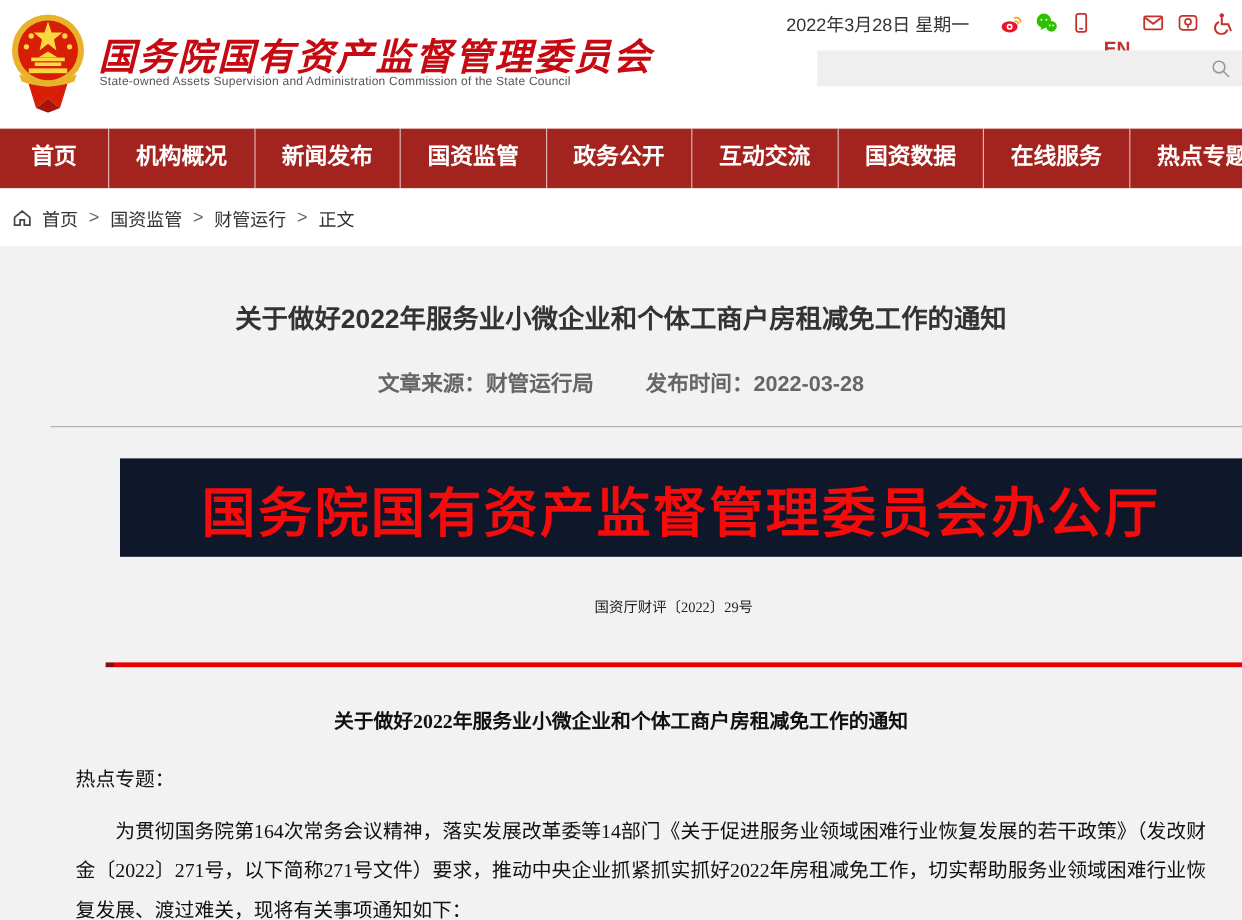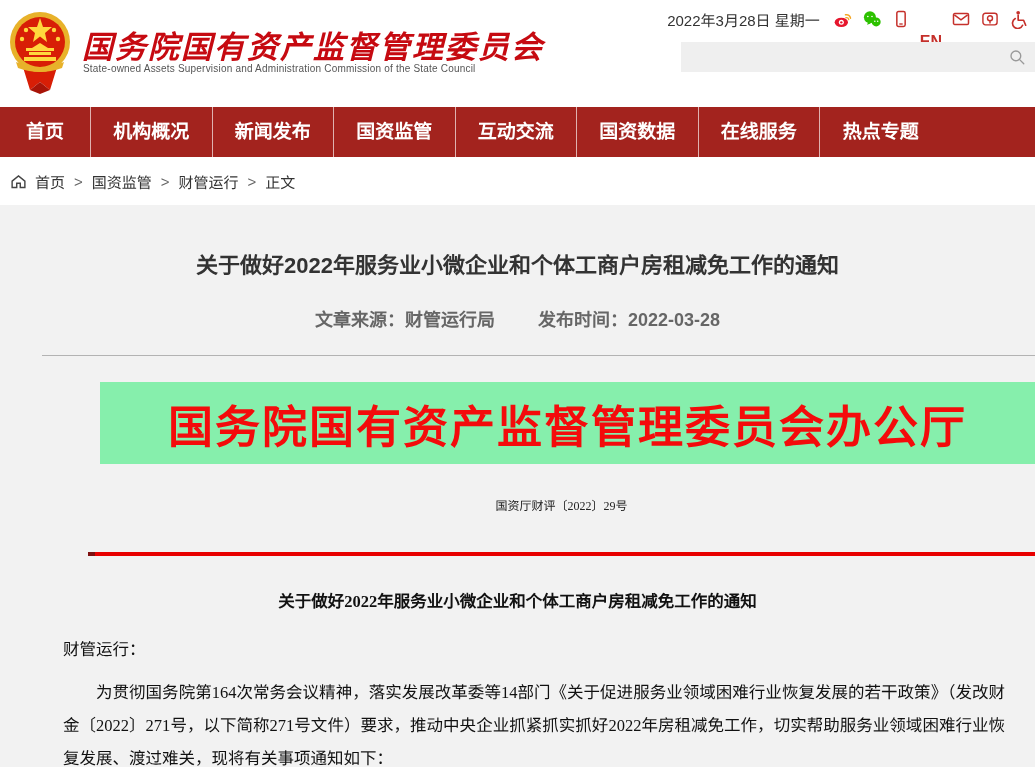--- a/index.html
+++ b/index.html
@@ -8,21 +8,21 @@
 
   
   .header { position:relative; width:1035px; height:107px; background:#fff; }
   .emblem { position:absolute; left:8px; top:6px; width:64px; height:88px; }
   .site-title { position:absolute; left:82px; top:22px; font-size:31px; font-weight:bold;
                 color:#c60a11; letter-spacing:2px; white-space:nowrap;font-style:italic; }
   .site-subtitle { position:absolute; left:83px; top:63px; font-size:10px; color:#555;
                    letter-spacing:.2px; white-space:nowrap; }
   .topbar { position:absolute; right:6px; top:6px; height:26px; display:flex;
             align-items:center; gap:9px; }
-  .topbar .date { font-size:15px; color:#333; margin-right:4px; white-space:nowrap; }
+  .topbar .date { font-size:15px; color:#333; margin-right:16px; white-space:nowrap; }
   .ticon { width:20px; height:20px; display:block; cursor:pointer; }
   .lang { font-size:16px; font-weight:bold; color:#c5302b; cursor:pointer;margin-top:45px; }
   .searchbox { position:absolute; left:681px; top:42px; width:354px; height:30px;
                background:#efefef; display:flex; align-items:center; }
   .searchbox input { flex:1; height:100%; border:0; background:transparent; outline:none;
                      padding:0 10px; font-size:14px; color:#333; }
   .searchbox .mag { width:18px; height:18px; margin-right:9px; cursor:pointer; }
 
   
   .nav { display:flex; width:1067px; height:50px; background:#a3231e; }
@@ -41,21 +41,21 @@
 
   
   .main { height:562px; background:#f2f2f2; overflow:hidden; }
   .art-title { margin-top:42px; text-align:center; font-size:22px; font-weight:bold;
                color:#333; }
   .art-meta { margin-top:26px; text-align:center; font-size:18px; color:#666;font-weight:bold; }
   .art-meta .m2 { margin-left:38px; }
   .thin-rule { margin:24px 0 0 42px; border-top:1px solid #b3b3b3; }
 
   .doc-font { font-family:"Liberation Serif","DejaVu Serif",serif; }
-  .letterhead { margin:26px 0 0 100px; height:82px; background:#86efac; display:flex;
+  .letterhead { margin:26px 0 0 100px; height:82px; background:#0f172a; display:flex;
                 align-items:center; justify-content:center; }
   .letterhead span { font-size:45px; font-weight:600; color:#f40b0b; letter-spacing:2px;
                      white-space:nowrap; }
   .doc-number { margin:32px 0 0 88px; text-align:center; font-size:12px; color:#222; }
   .red-rule { margin:38px 0 0 88px; height:4px;
               background:linear-gradient(90deg,#7e1010 0,#7e1010 7px,#e80000 7px); }
   .notice-title { margin:32px 63px 0; text-align:center; font-size:16.5px;
                   font-weight:bold; color:#111; }
   .salutation { margin:24px 30px 0 63px; font-size:16.5px; color:#111; }
   .body-par { margin:16px 30px 0 63px; font-size:16.5px; color:#111; line-height:33px;
@@ -138,20 +138,21 @@
       <line x1="15.5" y1="15.5" x2="21" y2="21" stroke="#999" stroke-width="1.8" stroke-linecap="round"></line>
     </svg>
   </div>
 </div>
 
 <div class="nav">
   <div class="nav-item">首页</div>
   <div class="nav-item">机构概况</div>
   <div class="nav-item">新闻发布</div>
   <div class="nav-item">国资监管</div>
+  <div class="nav-item">政务公开</div>
   <div class="nav-item">互动交流</div>
   <div class="nav-item">国资数据</div>
   <div class="nav-item">在线服务</div>
   <div class="nav-item">热点专题</div>
 </div>
 
 <div class="crumbbar">
   <svg class="home" viewBox="0 0 24 24">
     <path d="M3 11.5 L12 4 L21 11.5 V20.5 H14.5 V14.5 H9.5 V20.5 H3 Z" fill="none" stroke="#444" stroke-width="2"></path>
   </svg>
@@ -177,16 +178,16 @@
   <div class="letterhead">
     <span class="doc-font">国务院国有资产监督管理委员会办公厅</span>
   </div>
 
   <div class="doc-number doc-font">国资厅财评〔2022〕29号</div>
 
   <div class="red-rule"></div>
 
   <div class="notice-title doc-font">关于做好2022年服务业小微企业和个体工商户房租减免工作的通知</div>
 
-  <div class="salutation doc-font">财管运行：</div>
+  <div class="salutation doc-font">热点专题：</div>
 
   <div class="body-par doc-font">为贯彻国务院第164次常务会议精神，落实发展改革委等14部门《关于促进服务业领域困难行业恢复发展的若干政策》（发改财金〔2022〕271号，以下简称271号文件）要求，推动中央企业抓紧抓实抓好2022年房租减免工作，切实帮助服务业领域困难行业恢复发展、渡过难关，现将有关事项通知如下：</div>
 </div>
 
 </body></html>

